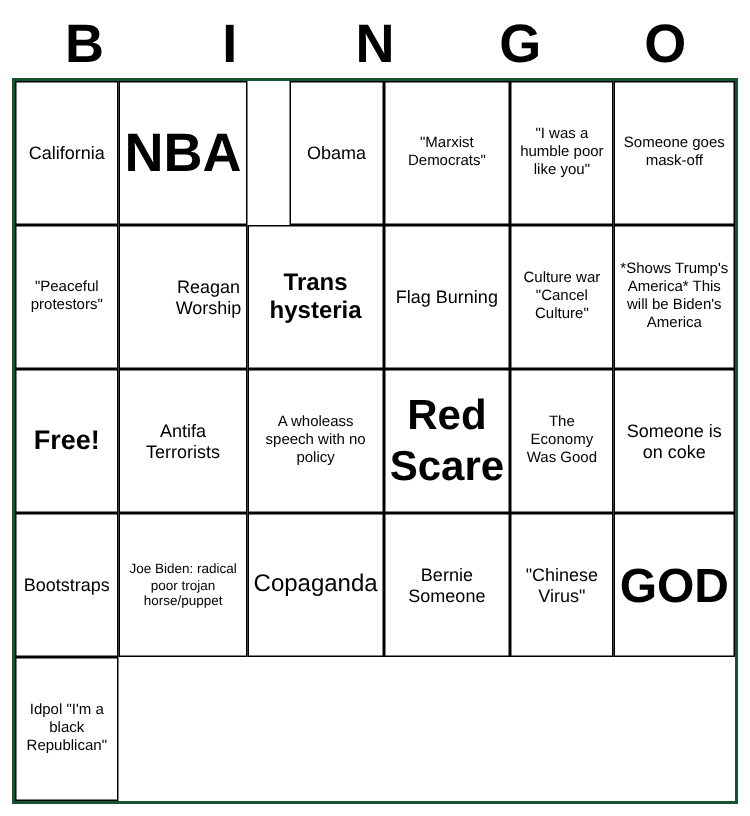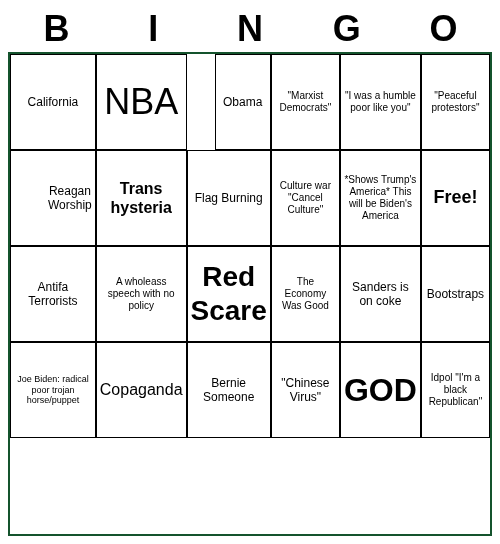--- a/index.html
+++ b/index.html
@@ -68,36 +68,37 @@
 <div id="bingo-title">
 <span class="bingo-letter">B</span>
     <span class="bingo-letter">I</span>
     <span class="bingo-letter">N</span>
     <span class="bingo-letter">G</span>
     <span class="bingo-letter">O</span>
   </div>
 
 <div id="bingo-grid">
 <div class="bingo-cell" style="font-size: 12px;">California</div>
-    <div class="bingo-cell xlarge-text" style="font-size: 36px; font-weight: normal;">NBA</div>
+    <div class="bingo-cell xlarge-text" style="font-size: 36px; font-weight: bold;">NBA</div>
     <div class="bingo-cell" style="font-size: 12px; margin-left: 28px;">Obama</div>
     <div class="bingo-cell" style="font-size: 10px;">"Marxist Democrats"</div>
     <div class="bingo-cell" style="font-size: 10px;">"I was a humble poor like you"</div>
+    <div class="bingo-cell" style="font-size: 10px;">Someone goes mask-off</div>
     <div class="bingo-cell" style="font-size: 10px;">"Peaceful protestors"</div>
     <div class="bingo-cell" style="font-size: 12px; padding-left: 37px;">Reagan Worship</div>
     <div class="bingo-cell medium-text" style="font-size: 16px; font-weight: bold;">Trans hysteria</div>
     <div class="bingo-cell" style="font-size: 12px;">Flag Burning</div>
     <div class="bingo-cell" style="font-size: 10px;">Culture war "Cancel Culture"</div>
     <div class="bingo-cell" style="font-size: 10px;">*Shows Trump's America* This will be Biden's America</div>
     <div class="bingo-cell free">Free!</div>
     <div class="bingo-cell" style="font-size: 12px;">Antifa Terrorists</div>
     <div class="bingo-cell" style="font-size: 10px;">A wholeass speech with no policy</div>
     <div class="bingo-cell large-text" style="font-size: 28px; font-weight: bold;">Red Scare</div>
     <div class="bingo-cell" style="font-size: 10px;">The Economy Was Good</div>
-    <div class="bingo-cell" style="font-size: 12px;">Sanders is on coke</div>
+    <div class="bingo-cell" style="font-size: 12px;">Someone is on coke</div>
     <div class="bingo-cell" style="font-size: 12px;">Bootstraps</div>
     <div class="bingo-cell" style="font-size: 9px;">Joe Biden: radical poor trojan horse/puppet</div>
     <div class="bingo-cell" style="font-size: 16px;">Copaganda</div>
     <div class="bingo-cell" style="font-size: 12px;">Bernie Someone</div>
     <div class="bingo-cell" style="font-size: 12px;">"Chinese Virus"</div>
     <div class="bingo-cell xlarge-text" style="font-size: 32px; font-weight: bold;">GOD</div>
     <div class="bingo-cell" style="font-size: 10px;">Idpol "I'm a black Republican"</div>
   </div>
 
 </body></html>

